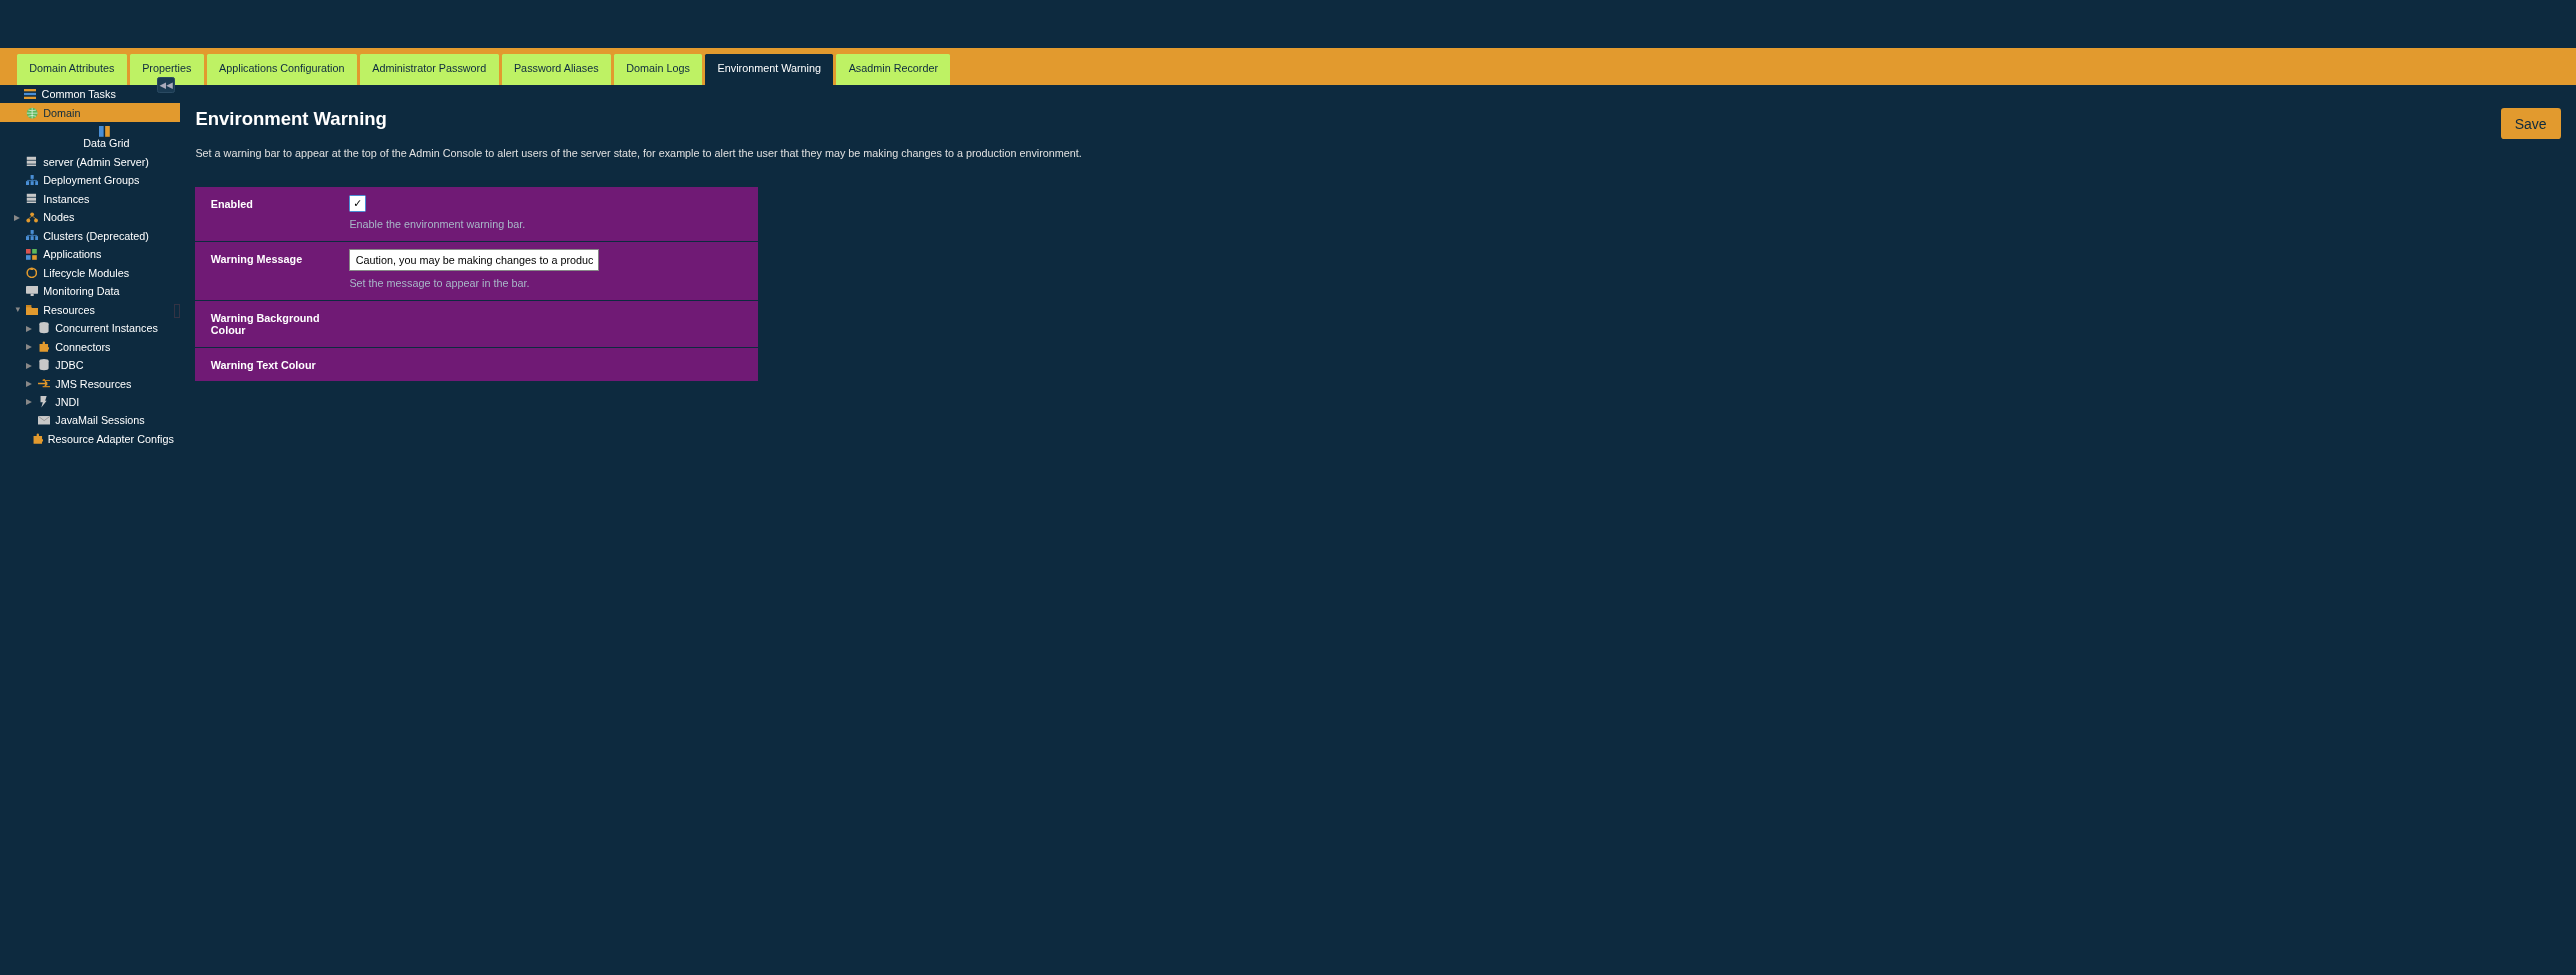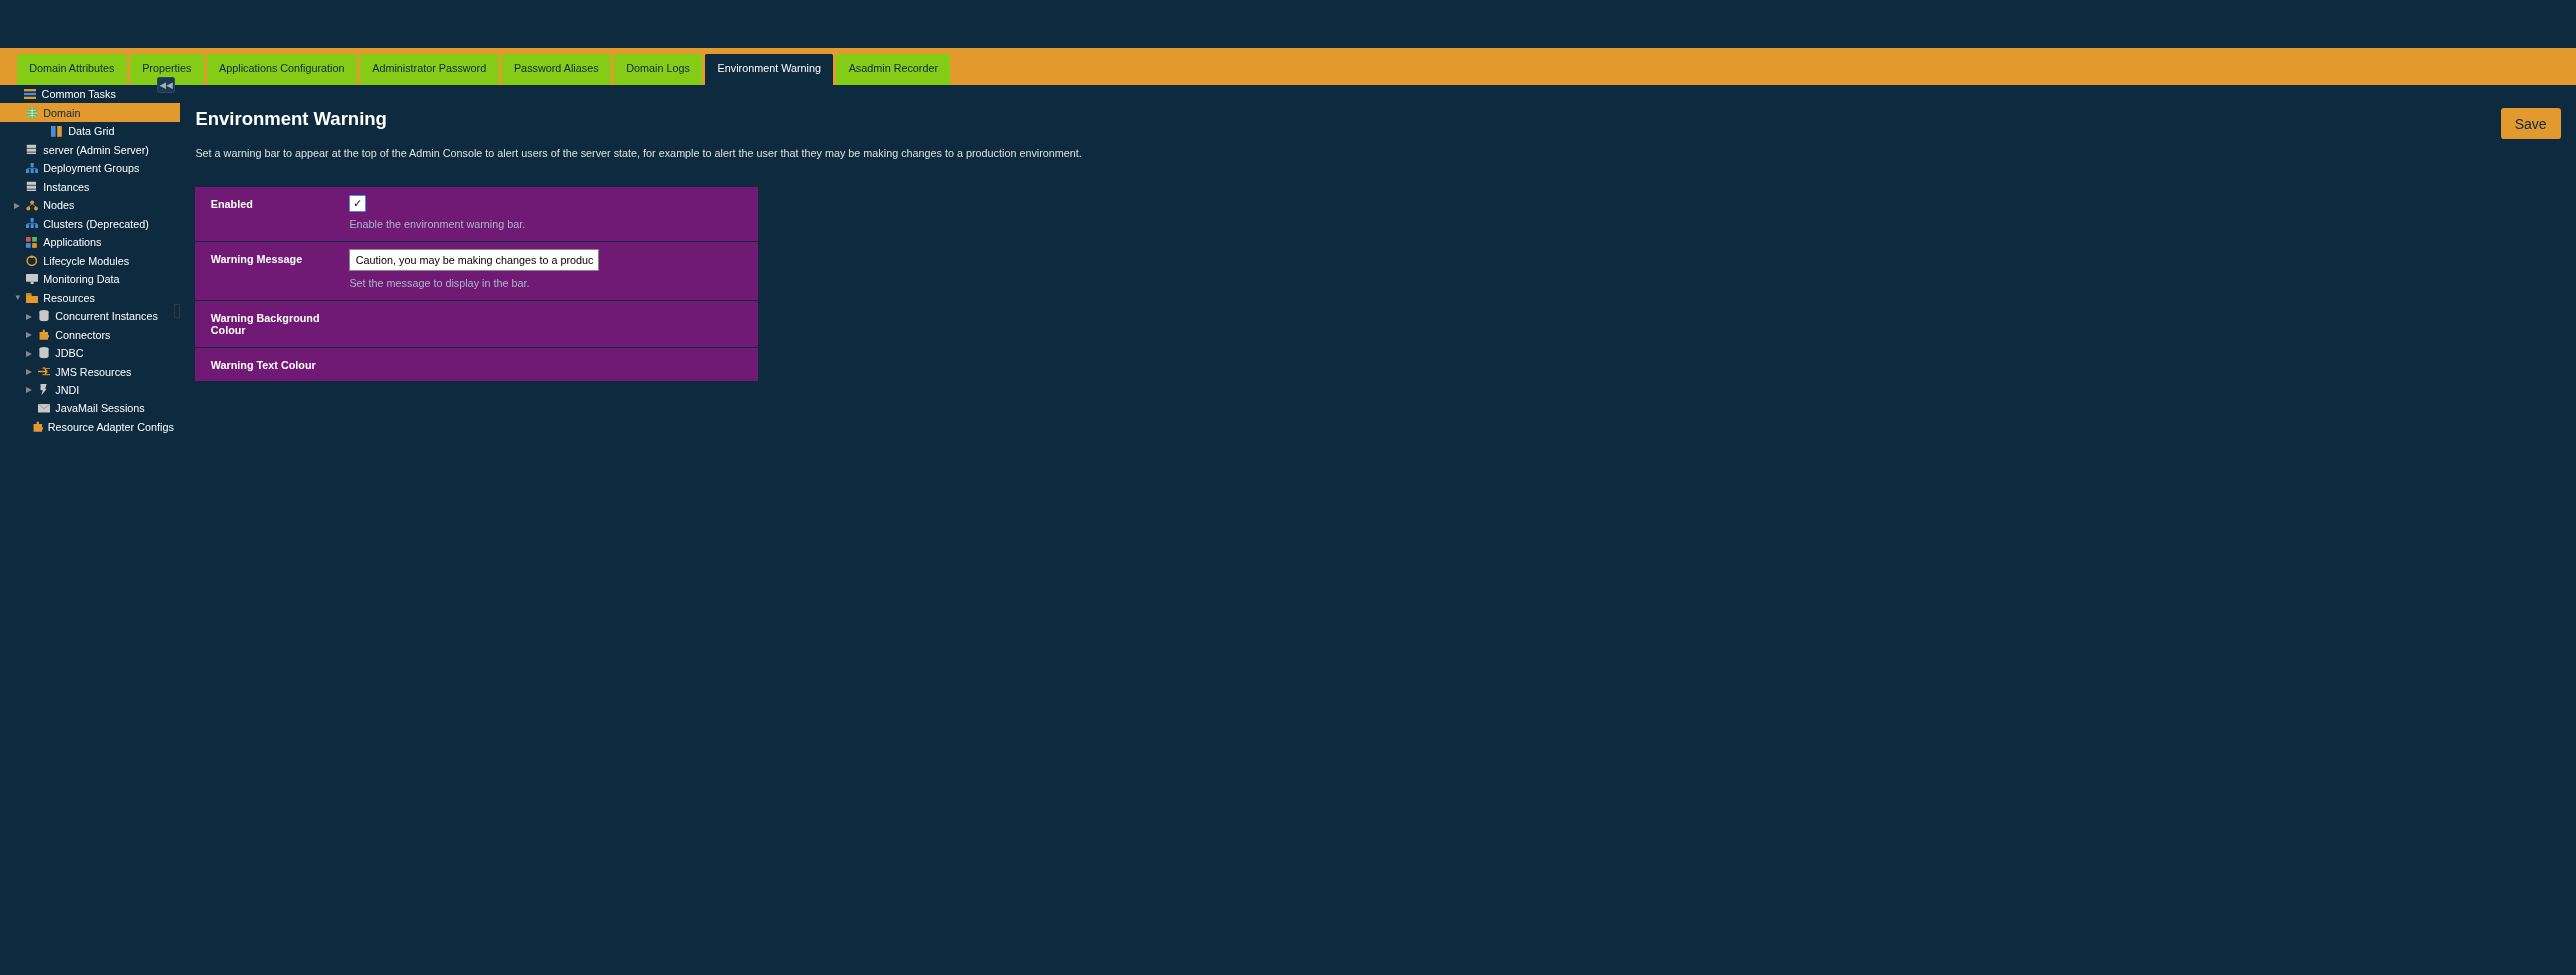--- a/index.html
+++ b/index.html
@@ -106,37 +106,37 @@
   width: 14px;
   height: 12.3px;
   display: inline-flex;
   align-items: center;
   justify-content: center;
   margin-right: 4.6px;
   font-size: 10.8px;
 }
 .indent-1 { padding-left: 14px; }
 .indent-2 { padding-left: 26px; }
-.indent-3 { padding-left: 39px; }
+.indent-3 { padding-left: 39px; flex-direction: column; }
 .tabbar-wrap {
   flex: 1;
 }
 .tabbar {
   background: #e29a2e;
   display: flex;
   align-items: stretch;
   padding: 6.2px 6.2px 0 6.2px;
   gap: 3.1px;
   height: 37px;
 }
 .tabbar-spacer-left {
   width: 7.7px;
 }
 .tab {
-  background: #84cc16;
+  background: #bef264;
   color: #0d2a3f;
   padding: 7.7px 12.3px;
   cursor: pointer;
   font-size: 10.8px;
   border-radius: 1.5px 1.5px 0 0;
   white-space: nowrap;
 }
 .tab.active {
   background: #0d2a3f;
   color: #ffffff;
@@ -476,21 +476,21 @@
           <div class="form-field-cell">
             <div class="checkbox-wrap" id="enabled-cb">✓</div>
             <div class="help-text">Enable the environment warning bar.</div>
           </div>
         </div>
 
         <div class="form-row">
           <div class="form-label-cell">Warning Message</div>
           <div class="form-field-cell">
             <input class="text-input" value="Caution, you may be making changes to a production server!" style="">
-            <div class="help-text">Set the message to display in the bar.</div>
+            <div class="help-text">Set the message to appear in the bar.</div>
           </div>
         </div>
 
         <div class="form-row">
           <div class="form-label-cell">Warning Background Colour</div>
         </div>
 
         <div class="form-row">
           <div class="form-label-cell">Warning Text Colour</div>
         </div>

